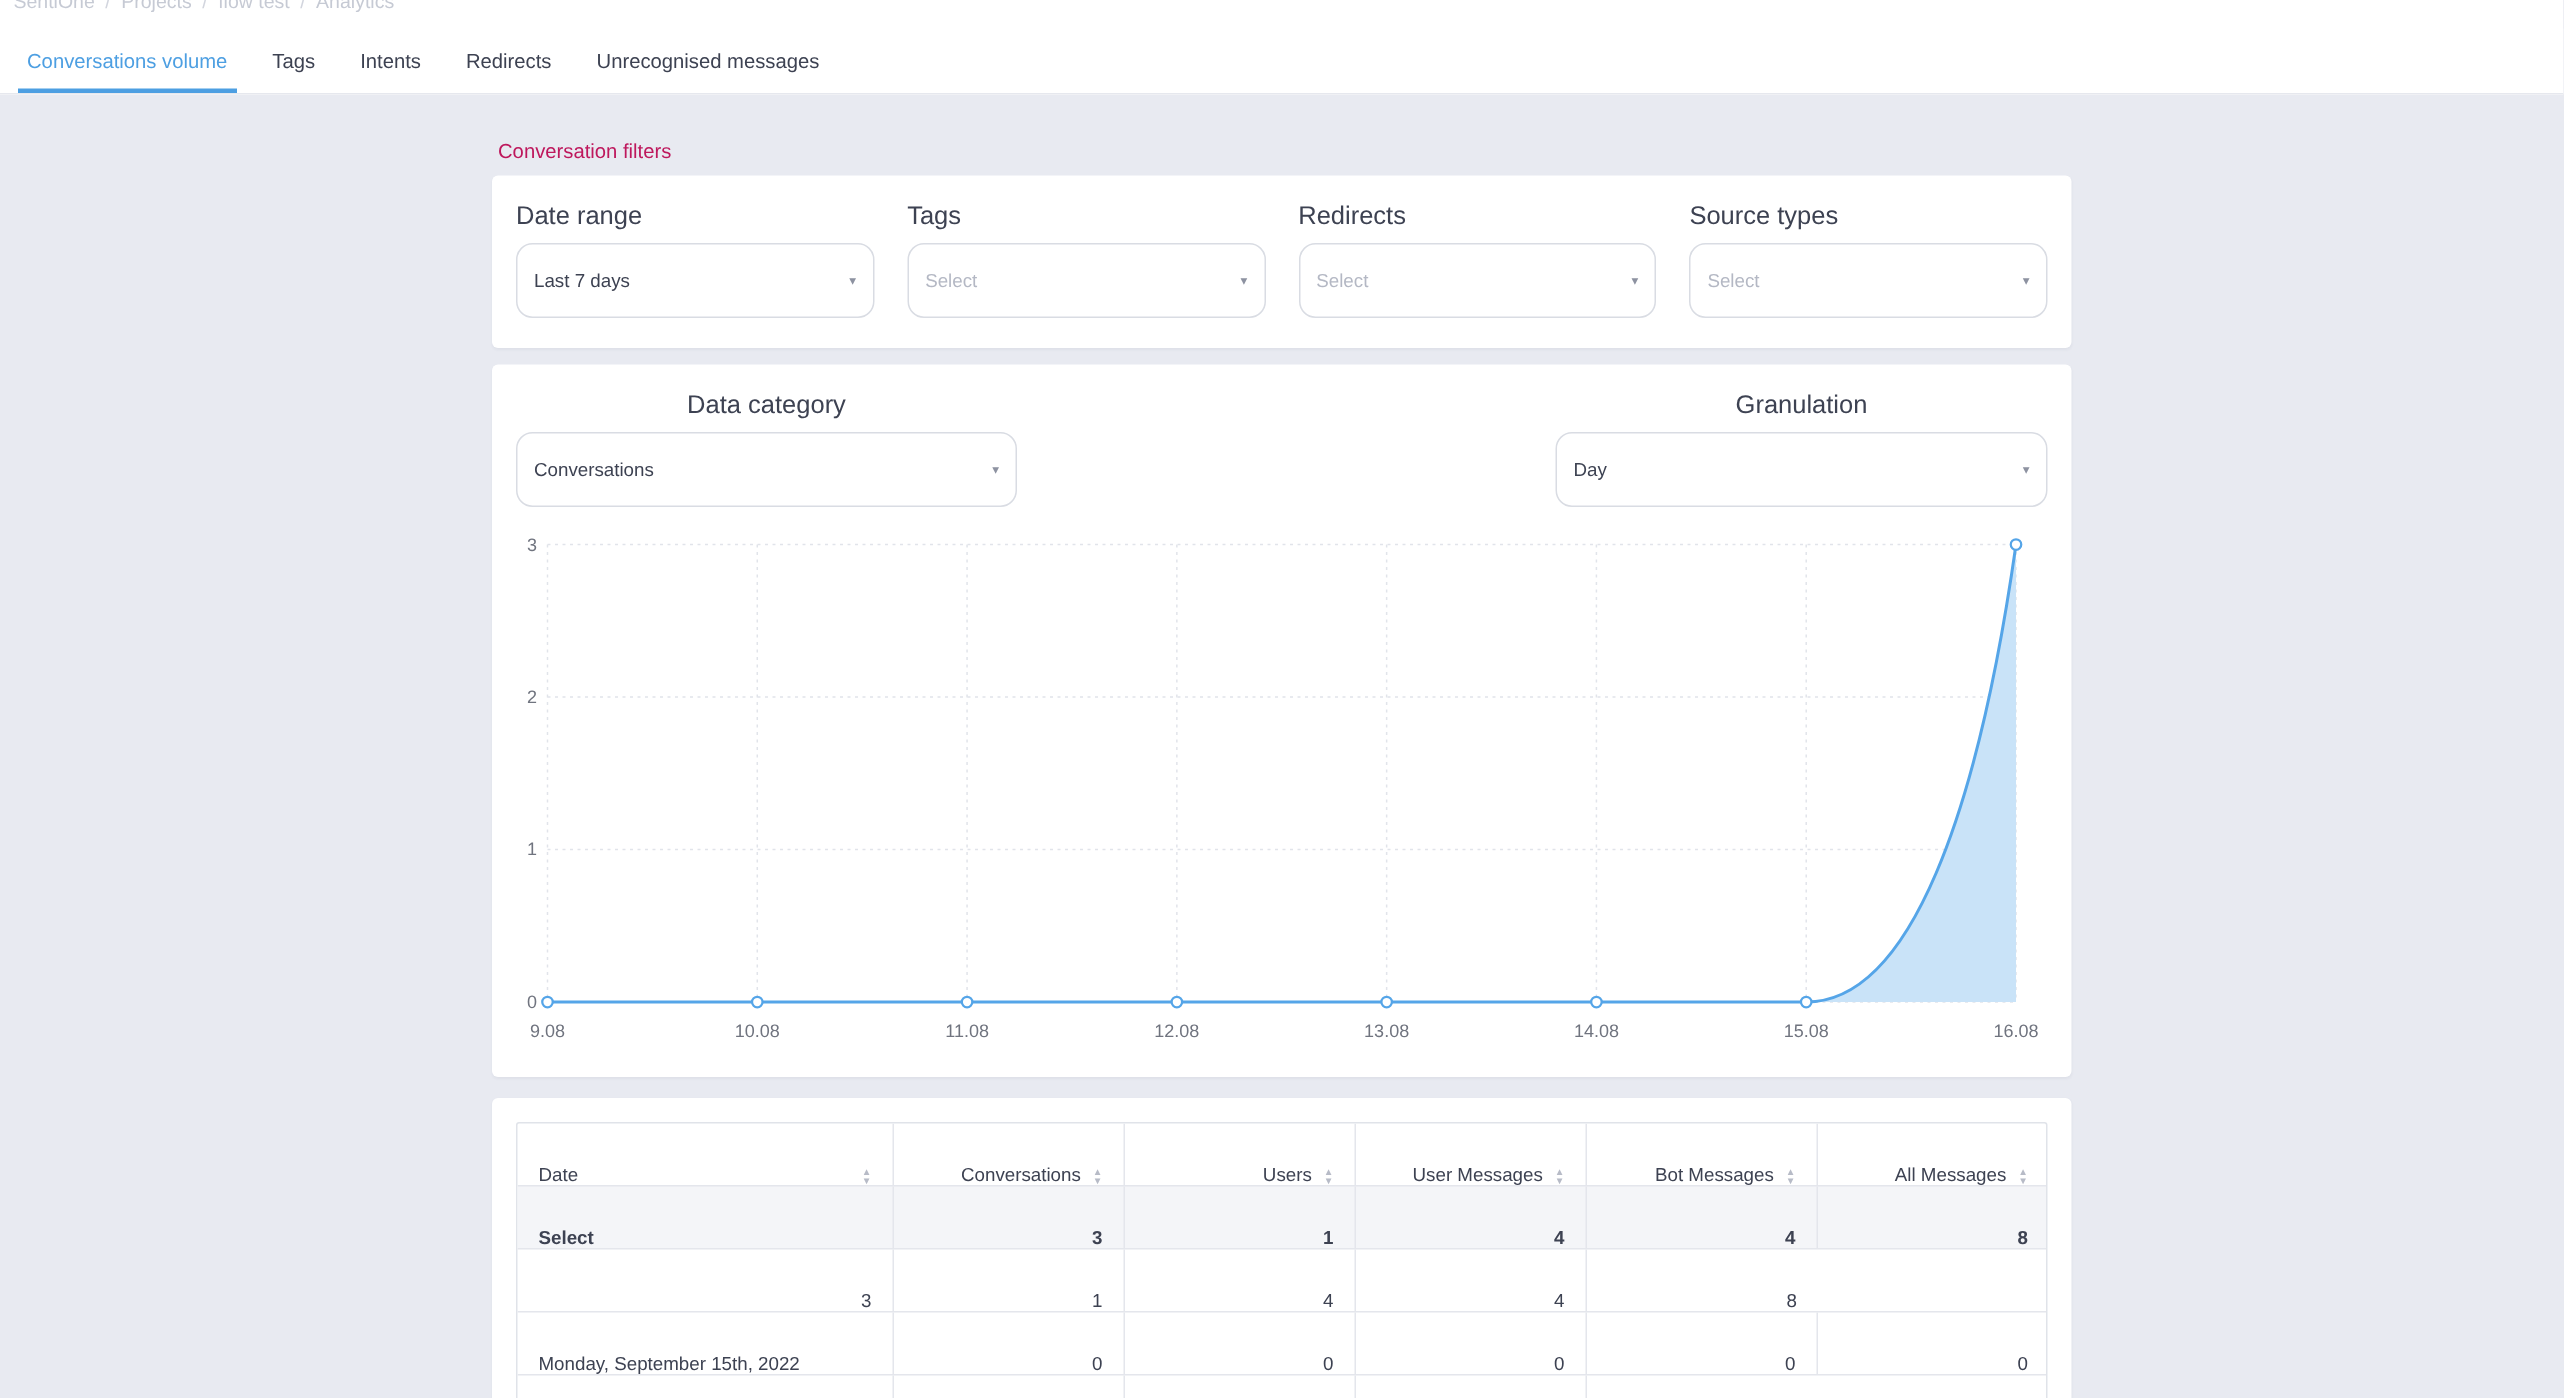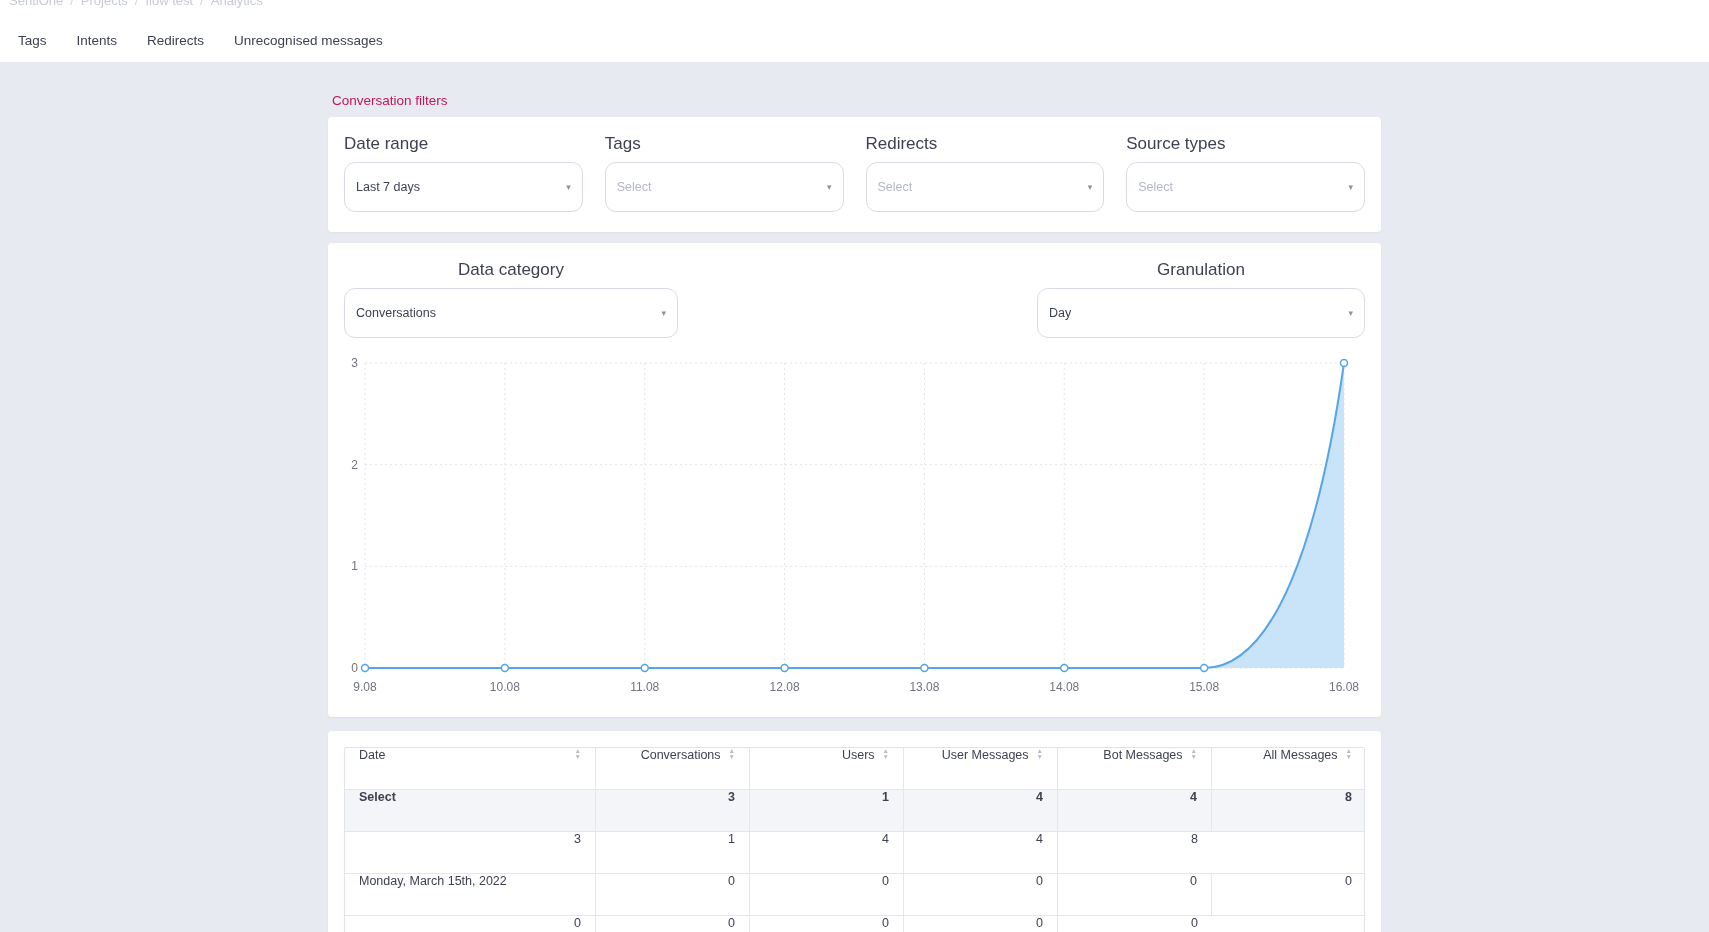--- a/index.html
+++ b/index.html
@@ -55,21 +55,21 @@
   .grid-line { stroke: #e1e4ea; stroke-dasharray: 2 3; stroke-width: 1; }
   .ylab, .xlab { fill: #70747f; font-size: 12px; font-family: "Liberation Sans", sans-serif; }
   
   .table-card { padding: 16px; }
   .table { border: 1px solid #e0e3e9; border-radius: 2px; overflow: hidden; background: #fff; }
   .tr, .thead-row {
     display: grid;
     grid-template-columns: 251px 154px 154px 154px 154px 154px;
   }
   .th, .td {
-    border-right: 1px solid #e4e6ec; display: flex; align-items: flex-start;
+    border-right: 1px solid #e4e6ec; display: flex; align-items: flex-end;
     height: 41px; font-size: 12.5px; padding: 0 14px; background: transparent;
   }
   .th:last-child, .td:last-child { border-right: none; }
   .tr { border-top: 1px solid #e4e6ec; }
   .th-date { justify-content: space-between; }
   .th-num { justify-content: flex-end; gap: 8px; }
   .td-num { justify-content: flex-end; }
   .tr-summary { background: #f4f5f8; font-weight: bold; }
   .tr-partial .td { height: 20px; }
   .sort-icon {
@@ -84,20 +84,21 @@
   <div class="breadcrumb">
       <span class="crumb">SentiOne</span>
       <span class="sep">/</span>
       <span class="crumb">Projects</span>
       <span class="sep">/</span>
       <span class="crumb">flow test</span>
       <span class="sep">/</span>
       <span class="crumb">Analytics</span>
     </div>
   <div class="tabs">
+      <div class="tab active">Conversations volume</div>
       <div class="tab">Tags</div>
       <div class="tab">Intents</div>
       <div class="tab">Redirects</div>
       <div class="tab">Unrecognised messages</div>
     </div>
 </div>
 
 <div class="content">
   <div class="container">
 
@@ -247,21 +248,21 @@
               <div class="td td-num">8</div>
             </div>
             <div class="tr">
               <div class="td td-num">3</div>
               <div class="td td-num">1</div>
               <div class="td td-num">4</div>
               <div class="td td-num">4</div>
               <div class="td td-num">8</div>
             </div>
             <div class="tr">
-              <div class="td td-date">Monday, March 15th, 2022</div>
+              <div class="td td-date">Monday, September 15th, 2022</div>
               <div class="td td-num">0</div>
               <div class="td td-num">0</div>
               <div class="td td-num">0</div>
               <div class="td td-num">0</div>
               <div class="td td-num">0</div>
             </div>
             <div class="tr">
               <div class="td td-num">0</div>
               <div class="td td-num">0</div>
               <div class="td td-num">0</div>

